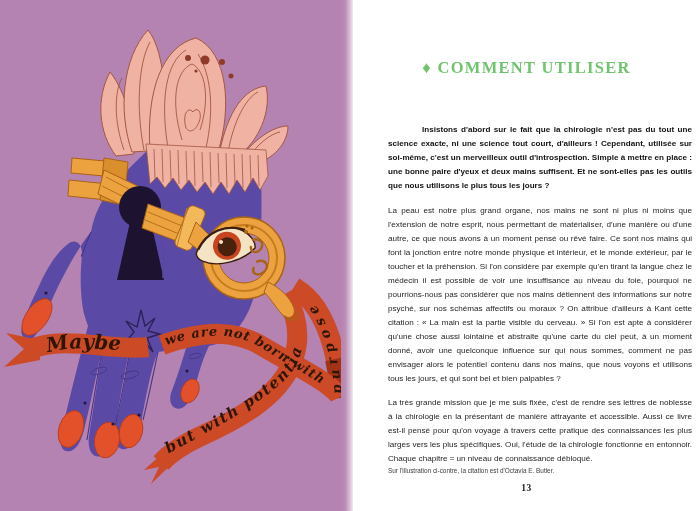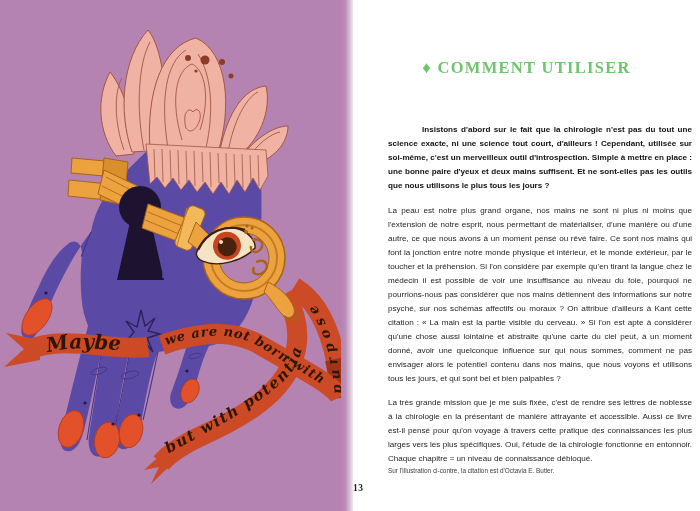--- a/index.html
+++ b/index.html
@@ -20,21 +20,21 @@
     font-size:8.1px;line-height:14px;color:#1e1e1e;text-align:justify;
     hyphens:auto;-webkit-hyphens:auto;
   }
   .body-text p{margin:0 0 10.5px 0;}
   .body-text p.lead{font-weight:700;text-indent:34px;color:#121212;}
   .footnote{
     position:absolute;top:467px;left:35px;width:304px;
     font-size:6.4px;color:#3c3c3c;
   }
   .page-number{
-    position:absolute;top:483px;left:0;width:347px;text-align:left;
+    position:absolute;top:483px;left:0;width:347px;text-align:center;
     font-family:"Liberation Serif",serif;font-weight:700;font-size:9.5px;color:#1c1c1c;
     letter-spacing:0.5px;
   }
   .ribbon-script{
     font-family:"DejaVu Serif",serif;font-style:italic;font-weight:bold;
     fill:#2e1607;
   }
 </style>
 </head>
 <body>

